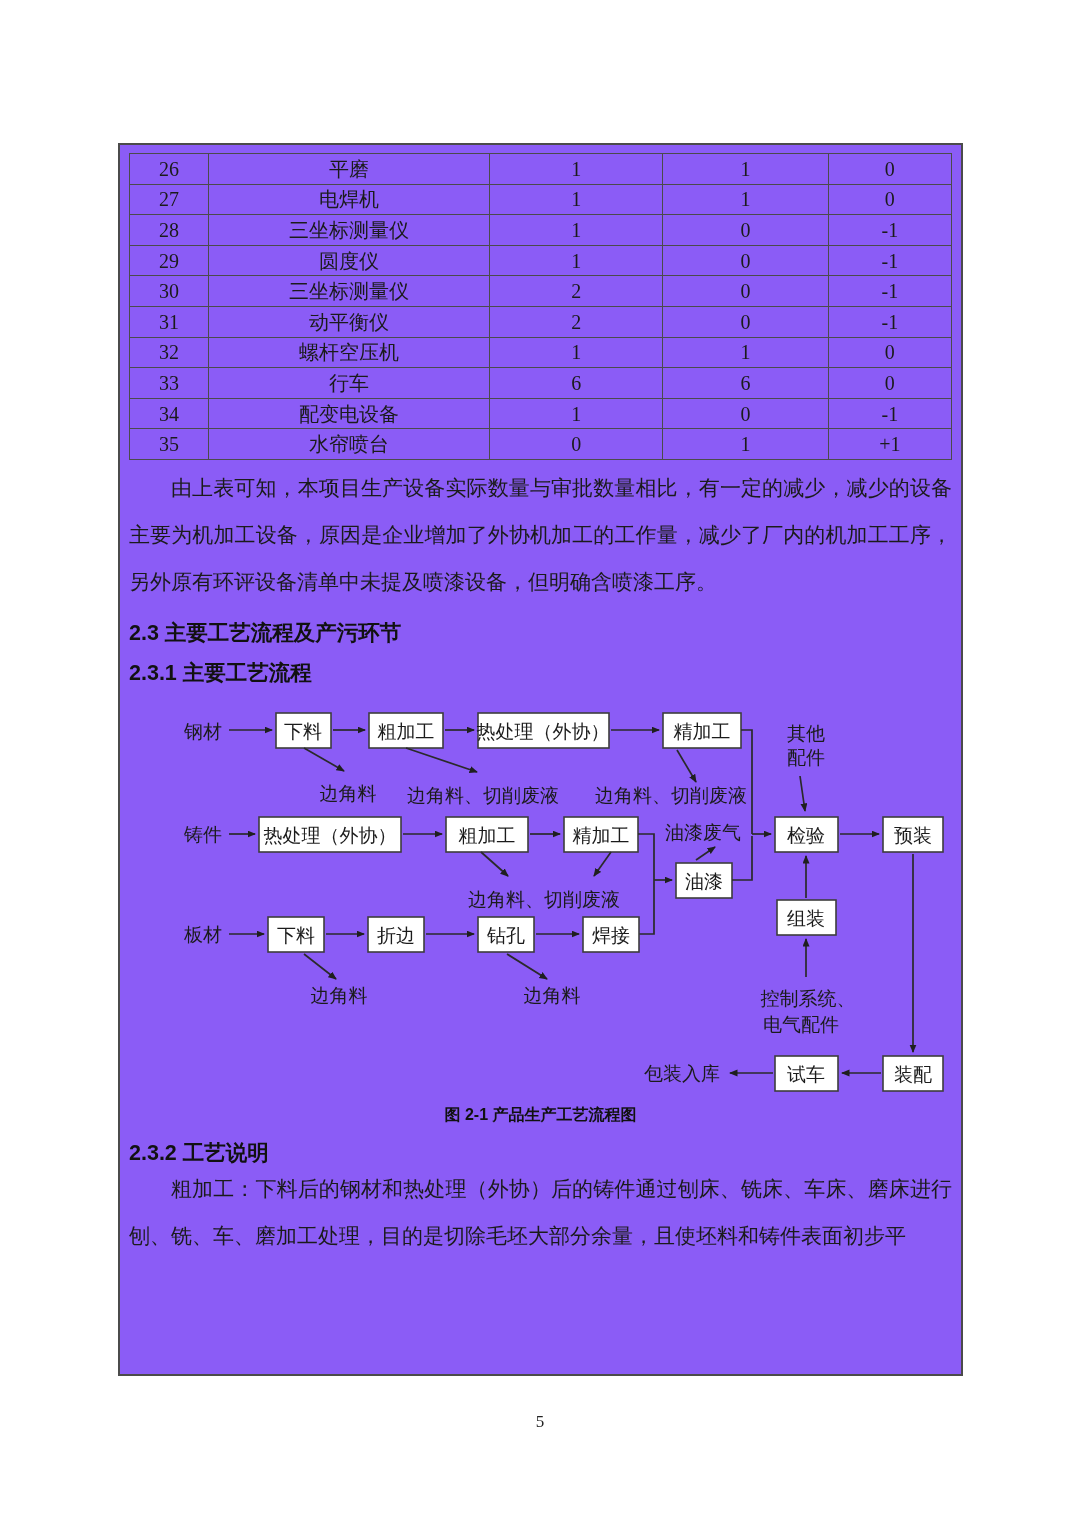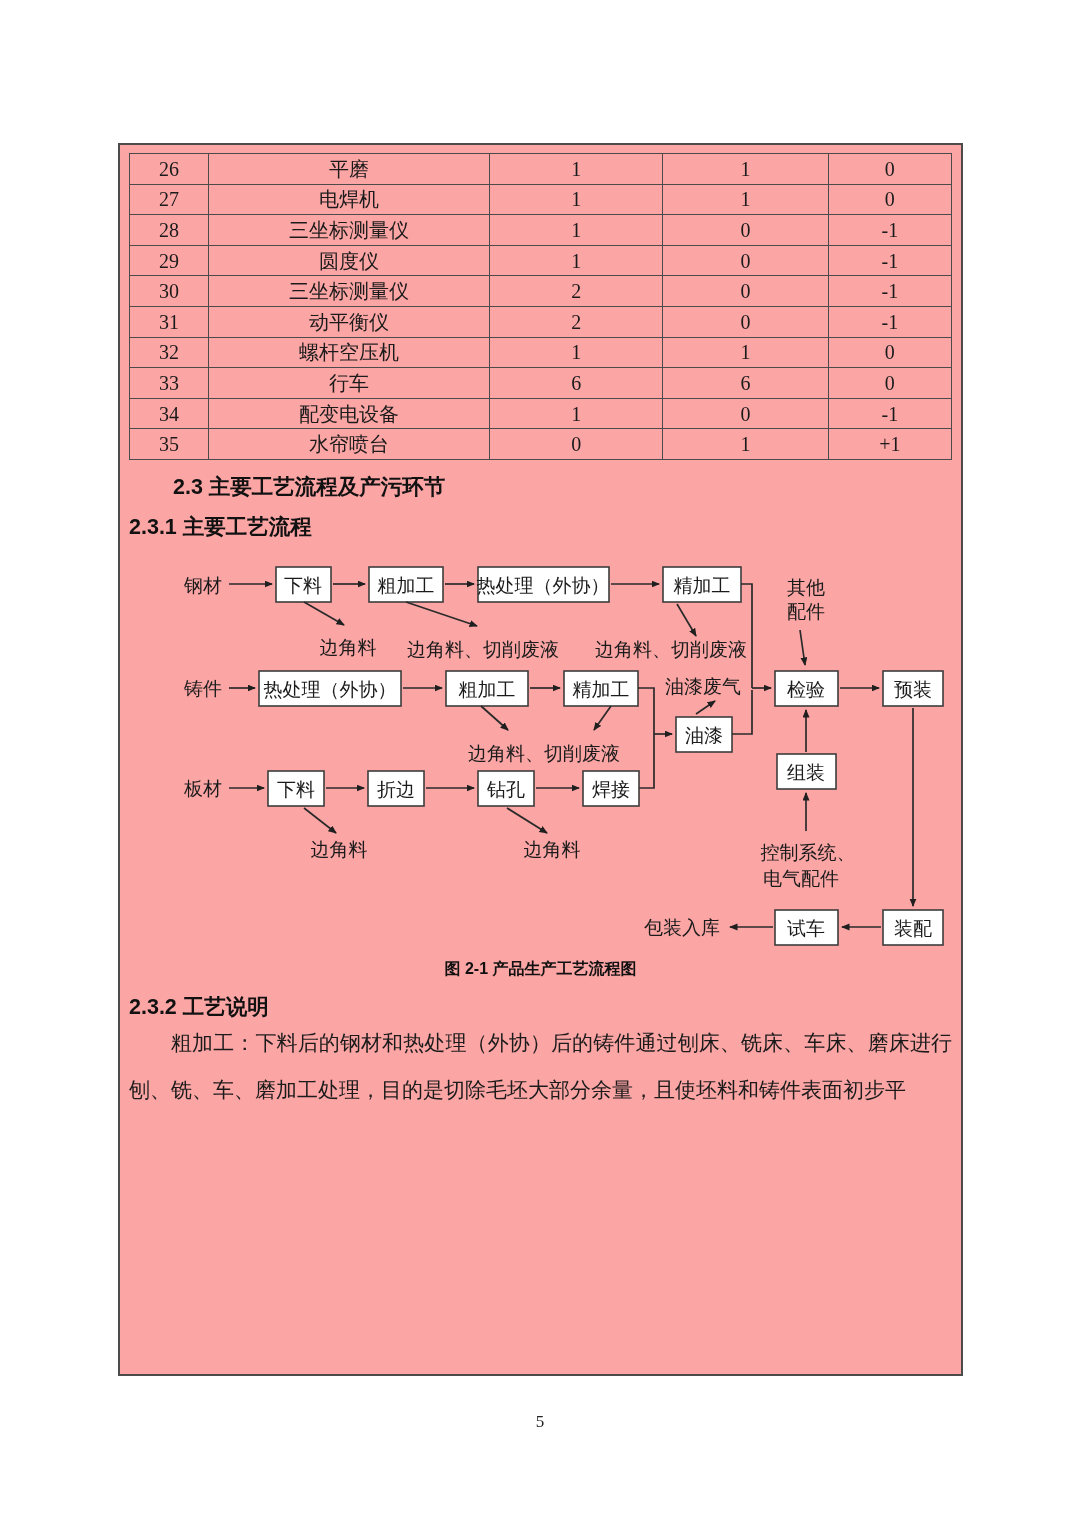--- a/index.html
+++ b/index.html
@@ -2,35 +2,35 @@
 <html><head>
 <meta charset="utf-8">
 <style>
   html,body{margin:0;padding:0;}
   body{
     width:1080px;height:1526px;background:#ffffff;position:relative;
     font-family:"Liberation Serif","DejaVu Serif",serif;color:#1b1b1b;
   }
   .frame{
     position:absolute;left:118px;top:143px;width:845px;height:1233px;
-    border:2px solid #4b4b4b;box-sizing:border-box;background:#fca5a5;
+    border:2px solid #4b4b4b;box-sizing:border-box;background:#8b5cf6;
     padding:8px 9px 0 9px;overflow:hidden;
   }
   table.equip{width:100%;border-collapse:collapse;table-layout:fixed;}
   table.equip td{
     border:1.6px solid #4b4b4b;text-align:center;vertical-align:middle;
     font-size:20px;height:29.6px;padding:0;line-height:1;
   }
   .para{font-size:21px;line-height:47px;text-align:justify;margin:0;}
   .indent{text-indent:42px;}
   .hd{
     font-family:"Liberation Sans","DejaVu Sans",sans-serif;font-weight:700;
     font-size:21.5px;line-height:26px;margin:0;color:#111;
   }
-  .h23{margin-top:14px;margin-left:44px;}
+  .h23{margin-top:14px;}
   .h231{margin-top:14px;}
   .h232{margin-top:12px;}
   svg.flow{display:block;margin-top:10px;}
   .flow text{
     font-family:"Liberation Serif","DejaVu Serif",serif;fill:#1b1b1b;font-size:19px;
   }
   .flow rect{fill:#ffffff;stroke:#3d3d3d;stroke-width:1.6;}
   .flow line, .flow polyline{stroke:#2a2a2a;stroke-width:1.7;fill:none;}
   .caption{
     font-family:"Liberation Sans","DejaVu Sans",sans-serif;font-weight:700;
@@ -122,20 +122,21 @@
       <tr>
           <td>35</td>
           <td>水帘喷台</td>
           <td>0</td>
           <td>1</td>
           <td>+1</td>
         </tr>
     </tbody>
   </table>
 
+  <p class="para indent" style="margin-top:5px;">由上表可知，本项目生产设备实际数量与审批数量相比，有一定的减少，减少的设备主要为机加工设备，原因是企业增加了外协机加工的工作量，减少了厂内的机加工工序，另外原有环评设备清单中未提及喷漆设备，但明确含喷漆工序。</p>
 
   <p class="hd h23">2.3 主要工艺流程及产污环节</p>
   <p class="hd h231">2.3.1 主要工艺流程</p>
 
   <svg class="flow" width="825" height="400" viewBox="0 0 825 400">
     <defs>
       <marker id="ah" markerWidth="9" markerHeight="8" refX="7.5" refY="3.5" orient="auto" markerUnits="userSpaceOnUse">
         <path d="M0,0 L8.5,3.5 L0,7 Z" fill="#1f1f1f"></path>
       </marker>
     </defs>

